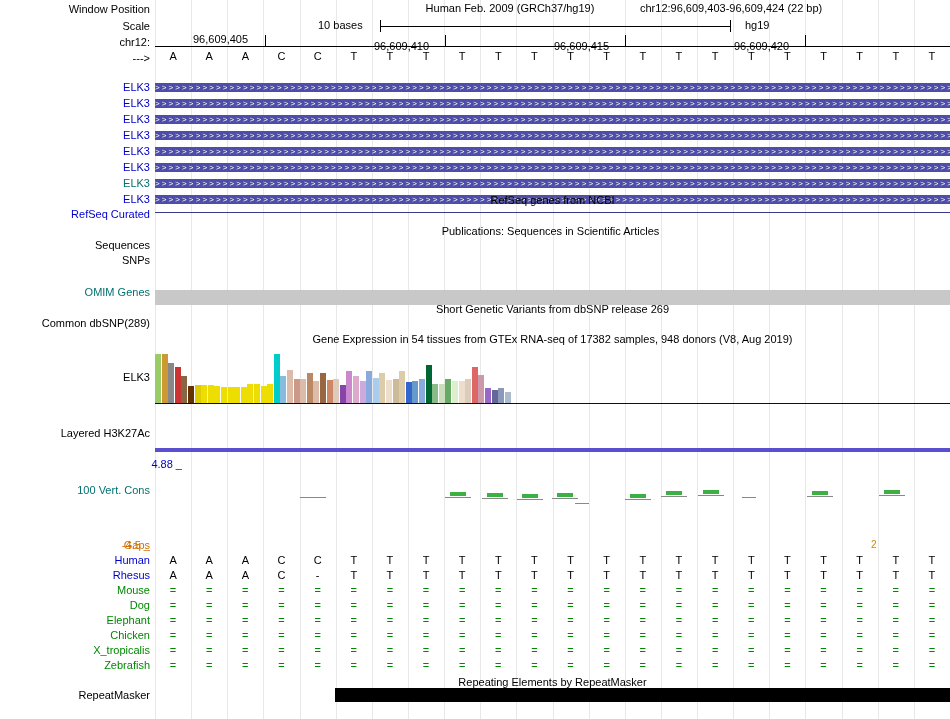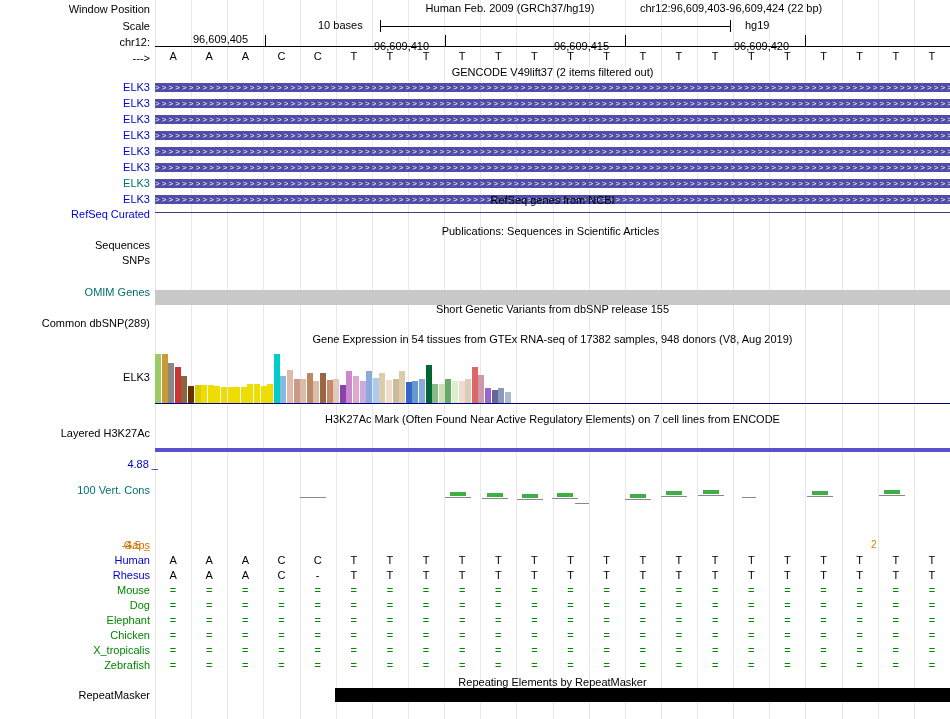--- a/index.html
+++ b/index.html
@@ -266,21 +266,20 @@
       <span style="left: 523.977px;">T</span>
       <span style="left: 560.114px;">T</span>
       <span style="left: 596.25px;">T</span>
       <span style="left: 632.386px;">T</span>
       <span style="left: 668.523px;">T</span>
       <span style="left: 704.659px;">T</span>
       <span style="left: 740.795px;">T</span>
       <span style="left: 776.932px;">T</span>
     </div>
 
-  <div class="center-title t-black" style="left:155px; top:66px; width:795px;">GENCODE V49lift37 (2 items filtered out)</div>
   <div id="gencode-rows">
       <div class="lbl lbl-blue" style="left: 0px; top: 81px; width: 150px;">ELK3</div>
       <div class="generow" style="top: 83px;">
         <div class="arrows">&gt;&gt;&gt;&gt;&gt;&gt;&gt;&gt;&gt;&gt;&gt;&gt;&gt;&gt;&gt;&gt;&gt;&gt;&gt;&gt;&gt;&gt;&gt;&gt;&gt;&gt;&gt;&gt;&gt;&gt;&gt;&gt;&gt;&gt;&gt;&gt;&gt;&gt;&gt;&gt;&gt;&gt;&gt;&gt;&gt;&gt;&gt;&gt;&gt;&gt;&gt;&gt;&gt;&gt;&gt;&gt;&gt;&gt;&gt;&gt;&gt;&gt;&gt;&gt;&gt;&gt;&gt;&gt;&gt;&gt;&gt;&gt;&gt;&gt;&gt;&gt;&gt;&gt;&gt;&gt;&gt;&gt;&gt;&gt;&gt;&gt;&gt;&gt;&gt;&gt;&gt;&gt;&gt;&gt;&gt;&gt;&gt;&gt;&gt;&gt;&gt;&gt;&gt;&gt;&gt;&gt;&gt;&gt;&gt;&gt;&gt;&gt;&gt;&gt;&gt;&gt;&gt;&gt;&gt;&gt;&gt;&gt;&gt;&gt;&gt;&gt;&gt;&gt;&gt;&gt;&gt;&gt;&gt;&gt;&gt;&gt;&gt;&gt;&gt;&gt;&gt;&gt;&gt;&gt;&gt;&gt;&gt;&gt;&gt;&gt;&gt;&gt;&gt;&gt;&gt;&gt;&gt;&gt;&gt;&gt;&gt;&gt;&gt;&gt;&gt;&gt;&gt;&gt;&gt;&gt;&gt;&gt;&gt;&gt;&gt;&gt;&gt;&gt;&gt;&gt;&gt;&gt;&gt;&gt;&gt;&gt;&gt;&gt;&gt;&gt;&gt;&gt;&gt;&gt;&gt;&gt;&gt;&gt;&gt;&gt;</div>
       </div>
       <div class="lbl lbl-blue" style="left: 0px; top: 97px; width: 150px;">ELK3</div>
       <div class="generow" style="top: 99px;">
         <div class="arrows">&gt;&gt;&gt;&gt;&gt;&gt;&gt;&gt;&gt;&gt;&gt;&gt;&gt;&gt;&gt;&gt;&gt;&gt;&gt;&gt;&gt;&gt;&gt;&gt;&gt;&gt;&gt;&gt;&gt;&gt;&gt;&gt;&gt;&gt;&gt;&gt;&gt;&gt;&gt;&gt;&gt;&gt;&gt;&gt;&gt;&gt;&gt;&gt;&gt;&gt;&gt;&gt;&gt;&gt;&gt;&gt;&gt;&gt;&gt;&gt;&gt;&gt;&gt;&gt;&gt;&gt;&gt;&gt;&gt;&gt;&gt;&gt;&gt;&gt;&gt;&gt;&gt;&gt;&gt;&gt;&gt;&gt;&gt;&gt;&gt;&gt;&gt;&gt;&gt;&gt;&gt;&gt;&gt;&gt;&gt;&gt;&gt;&gt;&gt;&gt;&gt;&gt;&gt;&gt;&gt;&gt;&gt;&gt;&gt;&gt;&gt;&gt;&gt;&gt;&gt;&gt;&gt;&gt;&gt;&gt;&gt;&gt;&gt;&gt;&gt;&gt;&gt;&gt;&gt;&gt;&gt;&gt;&gt;&gt;&gt;&gt;&gt;&gt;&gt;&gt;&gt;&gt;&gt;&gt;&gt;&gt;&gt;&gt;&gt;&gt;&gt;&gt;&gt;&gt;&gt;&gt;&gt;&gt;&gt;&gt;&gt;&gt;&gt;&gt;&gt;&gt;&gt;&gt;&gt;&gt;&gt;&gt;&gt;&gt;&gt;&gt;&gt;&gt;&gt;&gt;&gt;&gt;&gt;&gt;&gt;&gt;&gt;&gt;&gt;&gt;&gt;&gt;&gt;&gt;&gt;&gt;&gt;&gt;&gt;&gt;</div>
       </div>
       <div class="lbl lbl-blue" style="left: 0px; top: 113px; width: 150px;">ELK3</div>
@@ -314,21 +313,21 @@
   <div class="hr-blue" style="top:212px;"></div>
 
   <div class="lbl lbl-black" style="left:0; top:239px; width:150px;">Sequences</div>
   <div class="lbl lbl-black" style="left:0; top:254px; width:150px;">SNPs</div>
   <div class="center-title t-black" style="left:155px; top:225px; width:791px;">Publications: Sequences in Scientific Articles</div>
 
   <div class="lbl lbl-teal" style="left:0; top:286px; width:150px;">OMIM Genes</div>
   <div class="hr-grey" style="top:290px; height:15px;"></div>
 
   <div class="lbl lbl-black" style="left:0; top:317px; width:150px;">Common dbSNP(289)</div>
-  <div class="center-title t-black" style="left:155px; top:303px; width:795px;">Short Genetic Variants from dbSNP release 155</div>
+  <div class="center-title t-black" style="left:155px; top:303px; width:795px;">Short Genetic Variants from dbSNP release 269</div>
 
   <div class="center-title t-black" style="left:155px; top:333px; width:795px;">Gene Expression in 54 tissues from GTEx RNA-seq of 17382 samples, 948 donors (V8, Aug 2019)</div>
   <div class="lbl lbl-black" style="left:0; top:371px; width:150px;">ELK3</div>
   <div class="gtex" id="gtex-chart" style="left:155px; top:352px; height:51px; width:400px;">
       <div class="gbar" style="left: 0px; width: 6px; height: 48.5714px; background: rgb(153, 204, 102);"></div>
       <div class="gbar" style="left: 6.6px; width: 6px; height: 48.5714px; background: rgb(204, 153, 51);"></div>
       <div class="gbar" style="left: 13.2px; width: 6px; height: 40.0714px; background: rgb(136, 136, 136);"></div>
       <div class="gbar" style="left: 19.8px; width: 6px; height: 36.4286px; background: rgb(204, 51, 51);"></div>
       <div class="gbar" style="left: 26.4px; width: 6px; height: 26.7143px; background: rgb(136, 102, 68);"></div>
       <div class="gbar" style="left: 33px; width: 6px; height: 17px; background: rgb(102, 51, 0);"></div>
@@ -376,25 +375,24 @@
       <div class="gbar" style="left: 310.2px; width: 6px; height: 24.2857px; background: rgb(221, 204, 187);"></div>
       <div class="gbar" style="left: 316.8px; width: 6px; height: 36.4286px; background: rgb(221, 102, 102);"></div>
       <div class="gbar" style="left: 323.4px; width: 6px; height: 27.9286px; background: rgb(204, 153, 170);"></div>
       <div class="gbar" style="left: 330px; width: 6px; height: 14.5714px; background: rgb(153, 102, 204);"></div>
       <div class="gbar" style="left: 336.6px; width: 6px; height: 13.3571px; background: rgb(102, 102, 153);"></div>
       <div class="gbar" style="left: 343.2px; width: 6px; height: 14.5714px; background: rgb(136, 153, 187);"></div>
       <div class="gbar" style="left: 349.8px; width: 6px; height: 10.9286px; background: rgb(170, 187, 204);"></div>
     </div>
   <div class="gtex-base" style="top:403px;"></div>
 
-  <div class="center-title t-black" style="left:155px; top:413px; width:795px;">H3K27Ac Mark (Often Found Near Active Regulatory Elements) on 7 cell lines from ENCODE</div>
   <div class="lbl lbl-black" style="left:0; top:427px; width:150px;">Layered H3K27Ac</div>
   <div class="h3k-bar" style="top:448px;"></div>
 
-  <div class="lbl lbl-blue" style="left:8px; top:458px; width:150px;">4.88 _</div>
+  <div class="lbl lbl-blue" style="left:0; top:458px; width:150px;padding-left:32px;">4.88 _</div>
   <div class="lbl lbl-teal" style="left:0; top:484px; width:150px;">100 Vert. Cons</div>
   <div class="lbl lbl-orange" style="left:0; top:539px; width:150px;">-4.5 _</div>
   <div id="cons-track">
       <div class="cons-line" style="left: 300px; top: 497px; width: 26px;"></div>
       <div class="cons-bar" style="left: 450px; top: 492px; width: 16px;"></div>
       <div class="cons-line" style="left: 445px; top: 497px; width: 26px;"></div>
       <div class="cons-bar" style="left: 487px; top: 493px; width: 16px;"></div>
       <div class="cons-line" style="left: 482px; top: 498px; width: 26px;"></div>
       <div class="cons-bar" style="left: 522px; top: 494px; width: 16px;"></div>
       <div class="cons-line" style="left: 517px; top: 499px; width: 26px;"></div>

